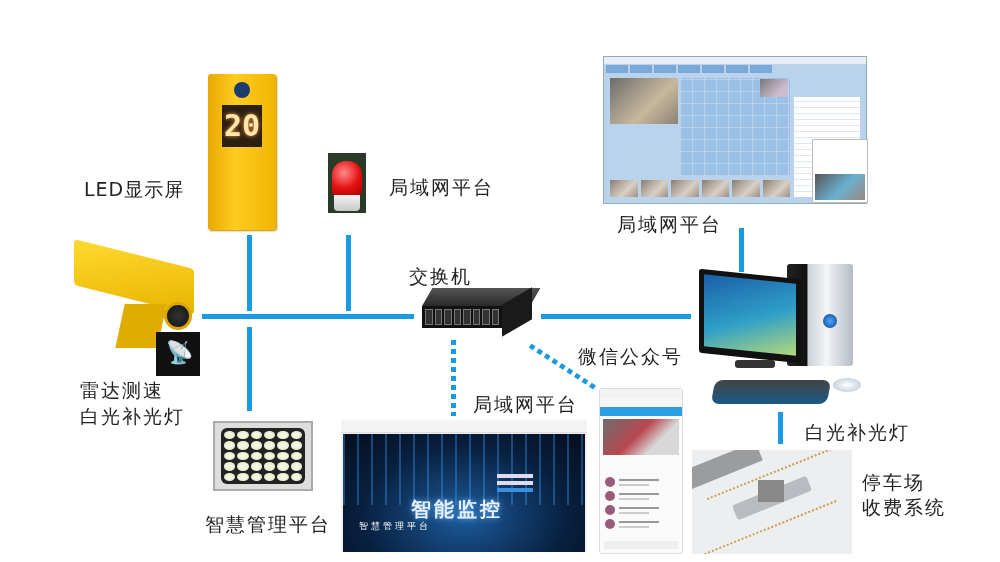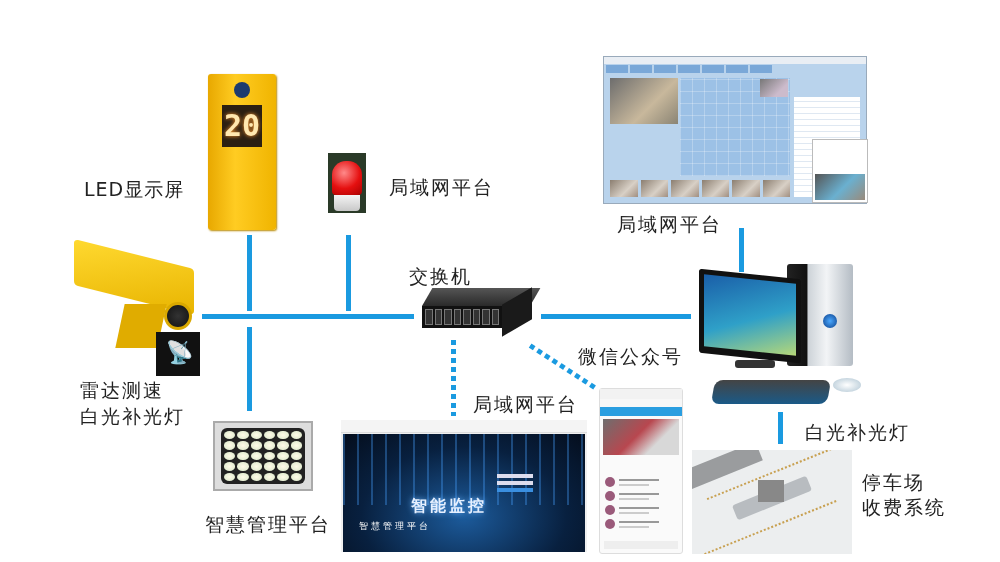--- a/index.html
+++ b/index.html
@@ -68,21 +68,21 @@
   .pc .btn{left:36px;top:50px;width:14px;height:14px;border-radius:50%;background:radial-gradient(#4aa8ff,#0b3f8a);}
   .pc .stand{left:42px;top:98px;width:40px;height:8px;background:#333;border-radius:3px;}
   .pc .kbd{left:20px;top:118px;width:116px;height:24px;background:linear-gradient(#444,#1a5a88);border-radius:8px;transform:skewX(-10deg);}
   .pc .mouse{left:140px;top:116px;width:28px;height:14px;background:radial-gradient(#fff,#aec4d2);border-radius:50%;}
 
   
   .cloud{left:341px;top:420px;width:246px;height:132px;background:#f0f0f0;}
   .cloud .bar{left:0;top:0;width:100%;height:12px;background:#f4f4f4;border-bottom:1px solid #ddd;}
   .cloud .bg{left:2px;top:14px;width:242px;height:118px;background:radial-gradient(ellipse at 50% 70%,#1c5b9c,#08203f 60%,#040d1c);overflow:hidden;}
   .cloud .rays{left:0;top:0;width:100%;height:60%;background:repeating-linear-gradient(90deg,rgba(70,160,255,.35) 0 2px,transparent 2px 14px);}
-  .cloud .title{left:68px;top:62px;font-size:16px;font-weight:bold;color:#e6f0ff;letter-spacing:3px;text-shadow:0 0 6px #6ab4ff;}
+  .cloud .title{left:68px;top:62px;font-size:20px;font-weight:bold;color:#e6f0ff;letter-spacing:3px;text-shadow:0 0 6px #6ab4ff;}
   .cloud .sub{left:16px;top:86px;font-size:9px;color:#fff;letter-spacing:3px;}
   .cloud .login{left:154px;top:40px;width:36px;height:32px;}
   .cloud .login i{display:block;height:4px;background:#dde;margin-bottom:3px;}
   .cloud .login b{display:block;height:4px;background:#3a8fe0;}
 
   
   .phone{left:599px;top:388px;width:82px;height:164px;background:#fafafa;border:1px solid #ddd;border-radius:3px;}
   .phone .status{left:0;top:0;width:100%;height:10px;background:#f2f2f2;}
   .phone .head{left:0;top:10px;width:100%;height:8px;background:#f7f7f7;}
   .phone .blue{left:0;top:18px;width:100%;height:9px;background:#2a9ee0;}

